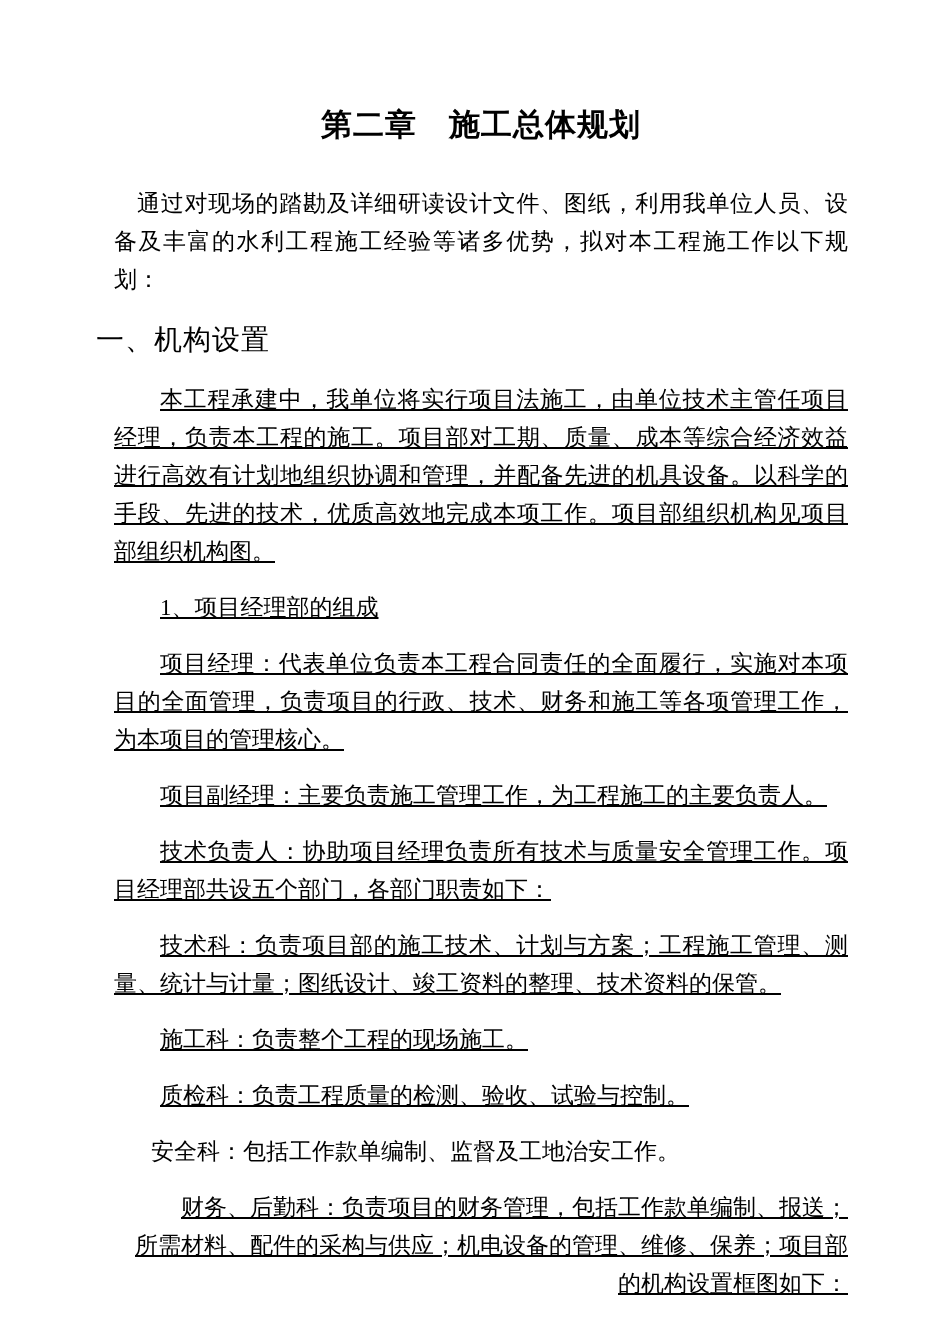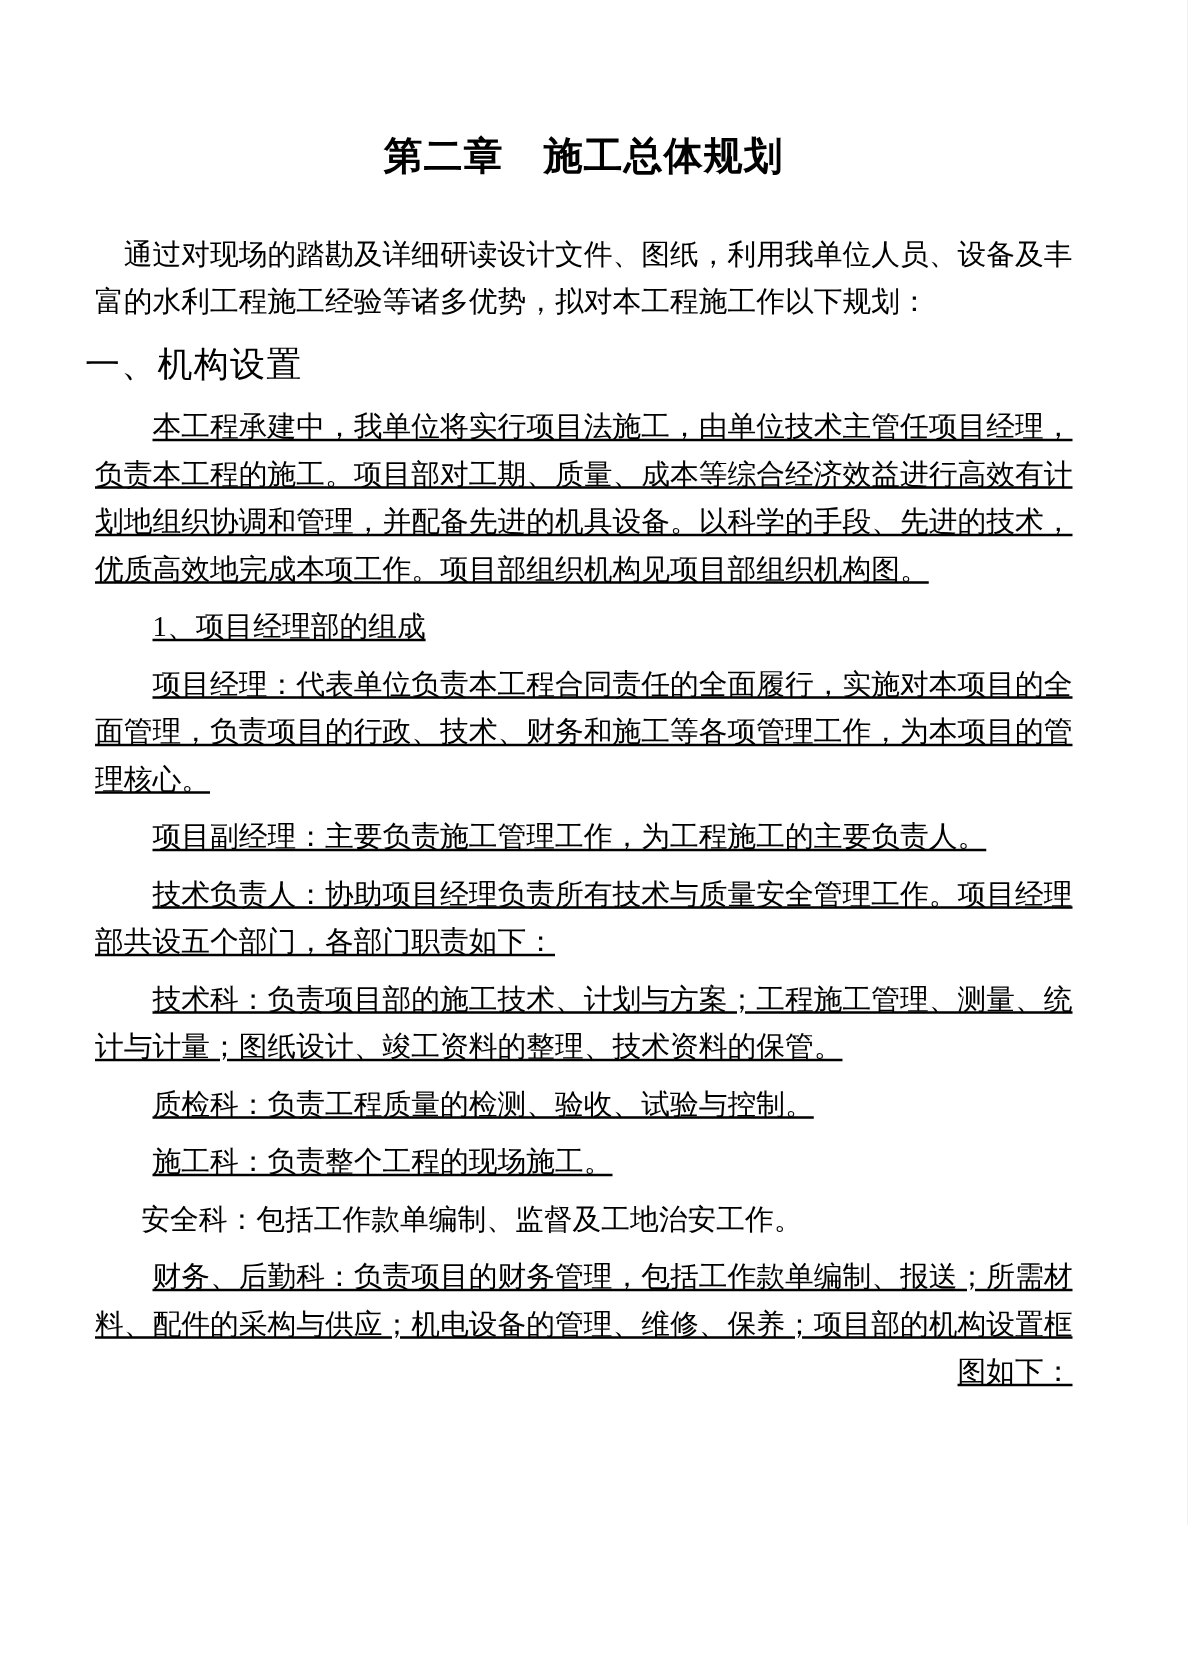--- a/index.html
+++ b/index.html
@@ -3,35 +3,35 @@
 <meta charset="utf-8">
 <style>
   html, body { margin: 0; padding: 0; background: #e8e8e8; }
   .page {
     position: relative;
     width: 950px;
     height: 1344px;
     margin: 0 auto;
     background: #ffffff;
     box-sizing: border-box;
-    padding: 103px 84px 0 68px;
+    padding: 103px 84px 0 96px;
     overflow: hidden;
     color: #000000;
   }
   .doc-title {
     margin: 0 0 38px 0;
     font-family: "Liberation Serif", "DejaVu Serif", serif;
     font-size: 31px;
     font-weight: 700;
     line-height: 44px;
     text-align: center;
     letter-spacing: 1px;
   }
   .para {
-    margin: 8px;
+    margin: 18px;
     font-family: "Liberation Serif", "DejaVu Serif", serif;
     font-size: 23px;
     line-height: 38px;
     text-align: justify;
     text-justify: inter-ideograph;
     word-break: break-all;
   }
   .para:last-child { text-align: right; }
   .indent-1 { text-indent: 23px; }
   .indent-2 { text-indent: 46px; text-decoration: underline; }
@@ -60,20 +60,20 @@
   <p class="para indent-2">1、项目经理部的组成</p>
 
   <p class="para indent-2">项目经理：代表单位负责本工程合同责任的全面履行，实施对本项目的全面管理，负责项目的行政、技术、财务和施工等各项管理工作，为本项目的管理核心。</p>
 
   <p class="para indent-2">项目副经理：主要负责施工管理工作，为工程施工的主要负责人。</p>
 
   <p class="para indent-2">技术负责人：协助项目经理负责所有技术与质量安全管理工作。项目经理部共设五个部门，各部门职责如下：</p>
 
   <p class="para indent-2">技术科：负责项目部的施工技术、计划与方案；工程施工管理、测量、统计与计量；图纸设计、竣工资料的整理、技术资料的保管。</p>
 
+  <p class="para indent-2">施工科：负责整个工程的现场施工。</p>
+
   <p class="para indent-2">质检科：负责工程质量的检测、验收、试验与控制。</p>
-
-  <p class="para indent-2">施工科：负责整个工程的现场施工。</p>
 
   <p class="para indent-16">安全科：包括工作款单编制、监督及工地治安工作。</p>
 
   <p class="para indent-2">财务、后勤科：负责项目的财务管理，包括工作款单编制、报送；所需材料、配件的采构与供应；机电设备的管理、维修、保养；项目部的机构设置框图如下：</p>
 </div>
 
 </body></html>

